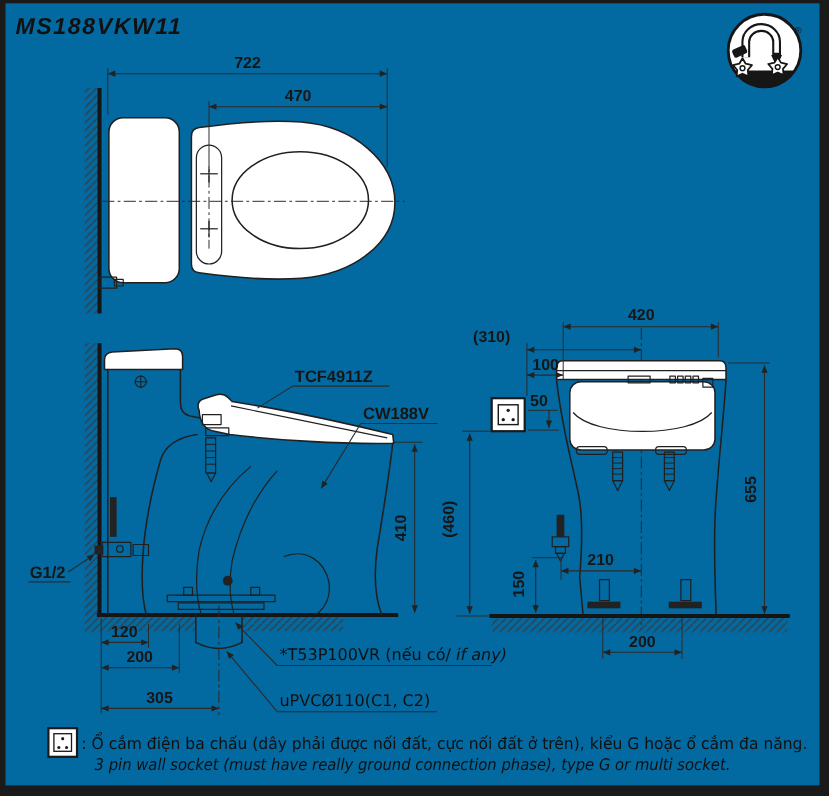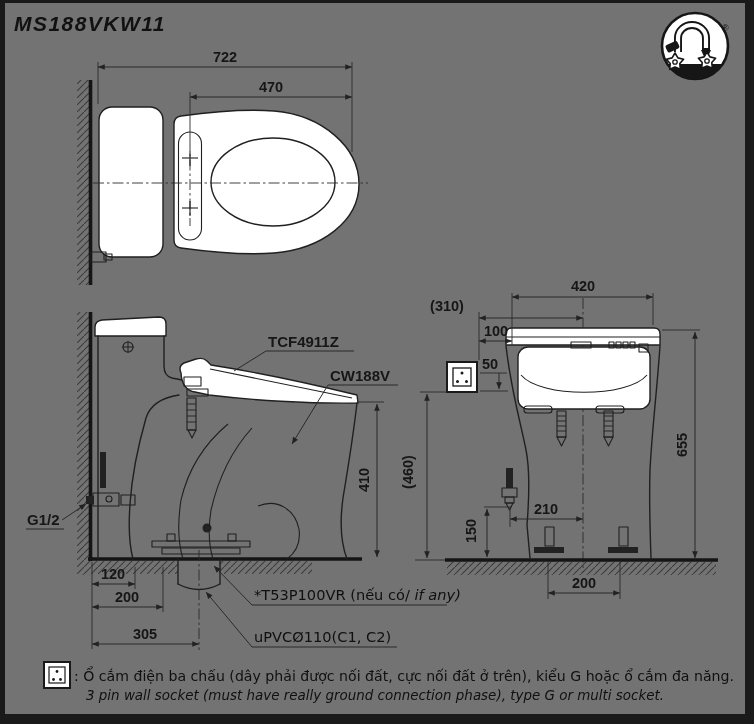--- a/index.html
+++ b/index.html
@@ -1,16 +1,16 @@
 <!DOCTYPE html>
 <html><head>
 <meta charset="utf-8">
 <style>
   html,body{margin:0;padding:0;background:#e8e8e8;}
-  #stage{width:754px;height:724px;background:#737373;position:relative;overflow:hidden;}
+  #stage{width:754px;height:724px;background:#0369a1;position:relative;overflow:hidden;}
   svg{font-family:"Liberation Sans","DejaVu Sans",sans-serif;}
   .o{fill:none;stroke:#202020;stroke-width:1.4;stroke-linejoin:round;stroke-linecap:round}
   .o2{fill:none;stroke:#202020;stroke-width:1.1;stroke-linejoin:round}
   .fw{fill:#ffffff;stroke:#202020;stroke-width:1.4;stroke-linejoin:round}
   .thk{fill:none;stroke:#151515;stroke-width:3.6}
   .dim{fill:none;stroke:#2b2b2b;stroke-width:1}
   .ext{fill:none;stroke:#2b2b2b;stroke-width:0.9}
   .cl{fill:none;stroke:#2b2b2b;stroke-width:0.9;stroke-dasharray:11 3 2.5 3}
   .dt{font-size:14.5px;font-weight:700;fill:#161616;text-anchor:middle}
   .lb{font-size:15px;font-weight:700;fill:#161616}

